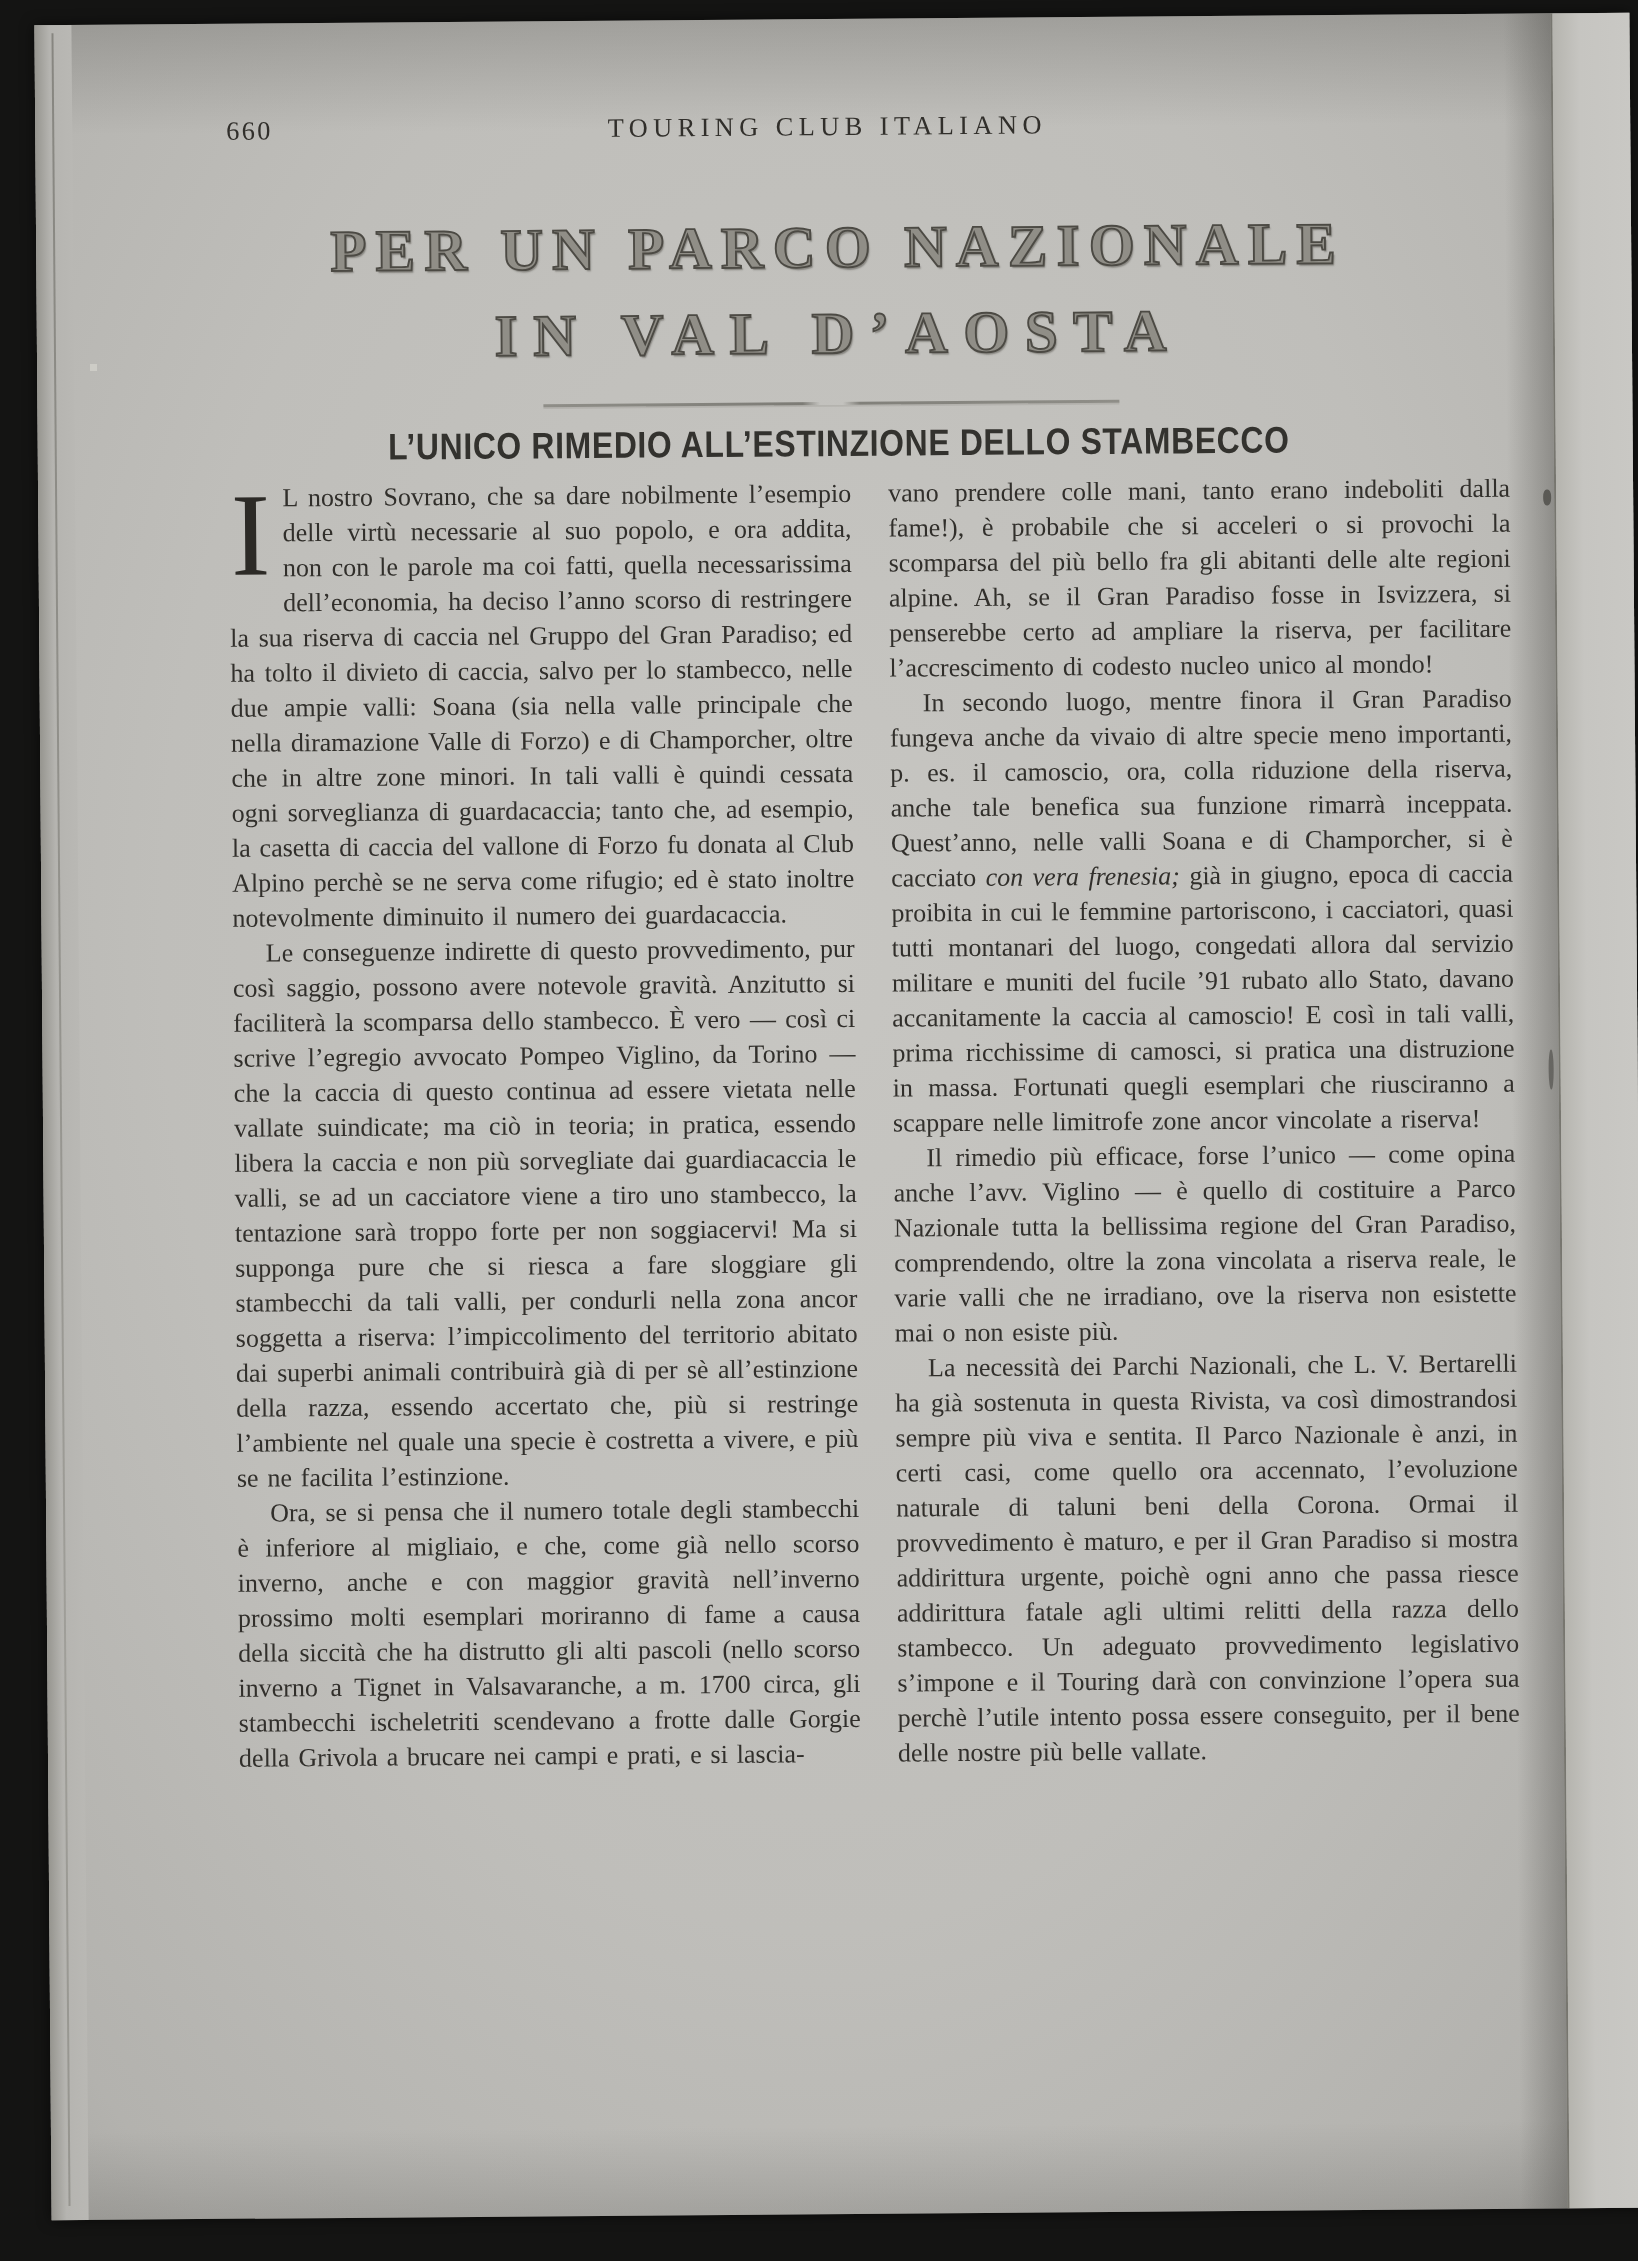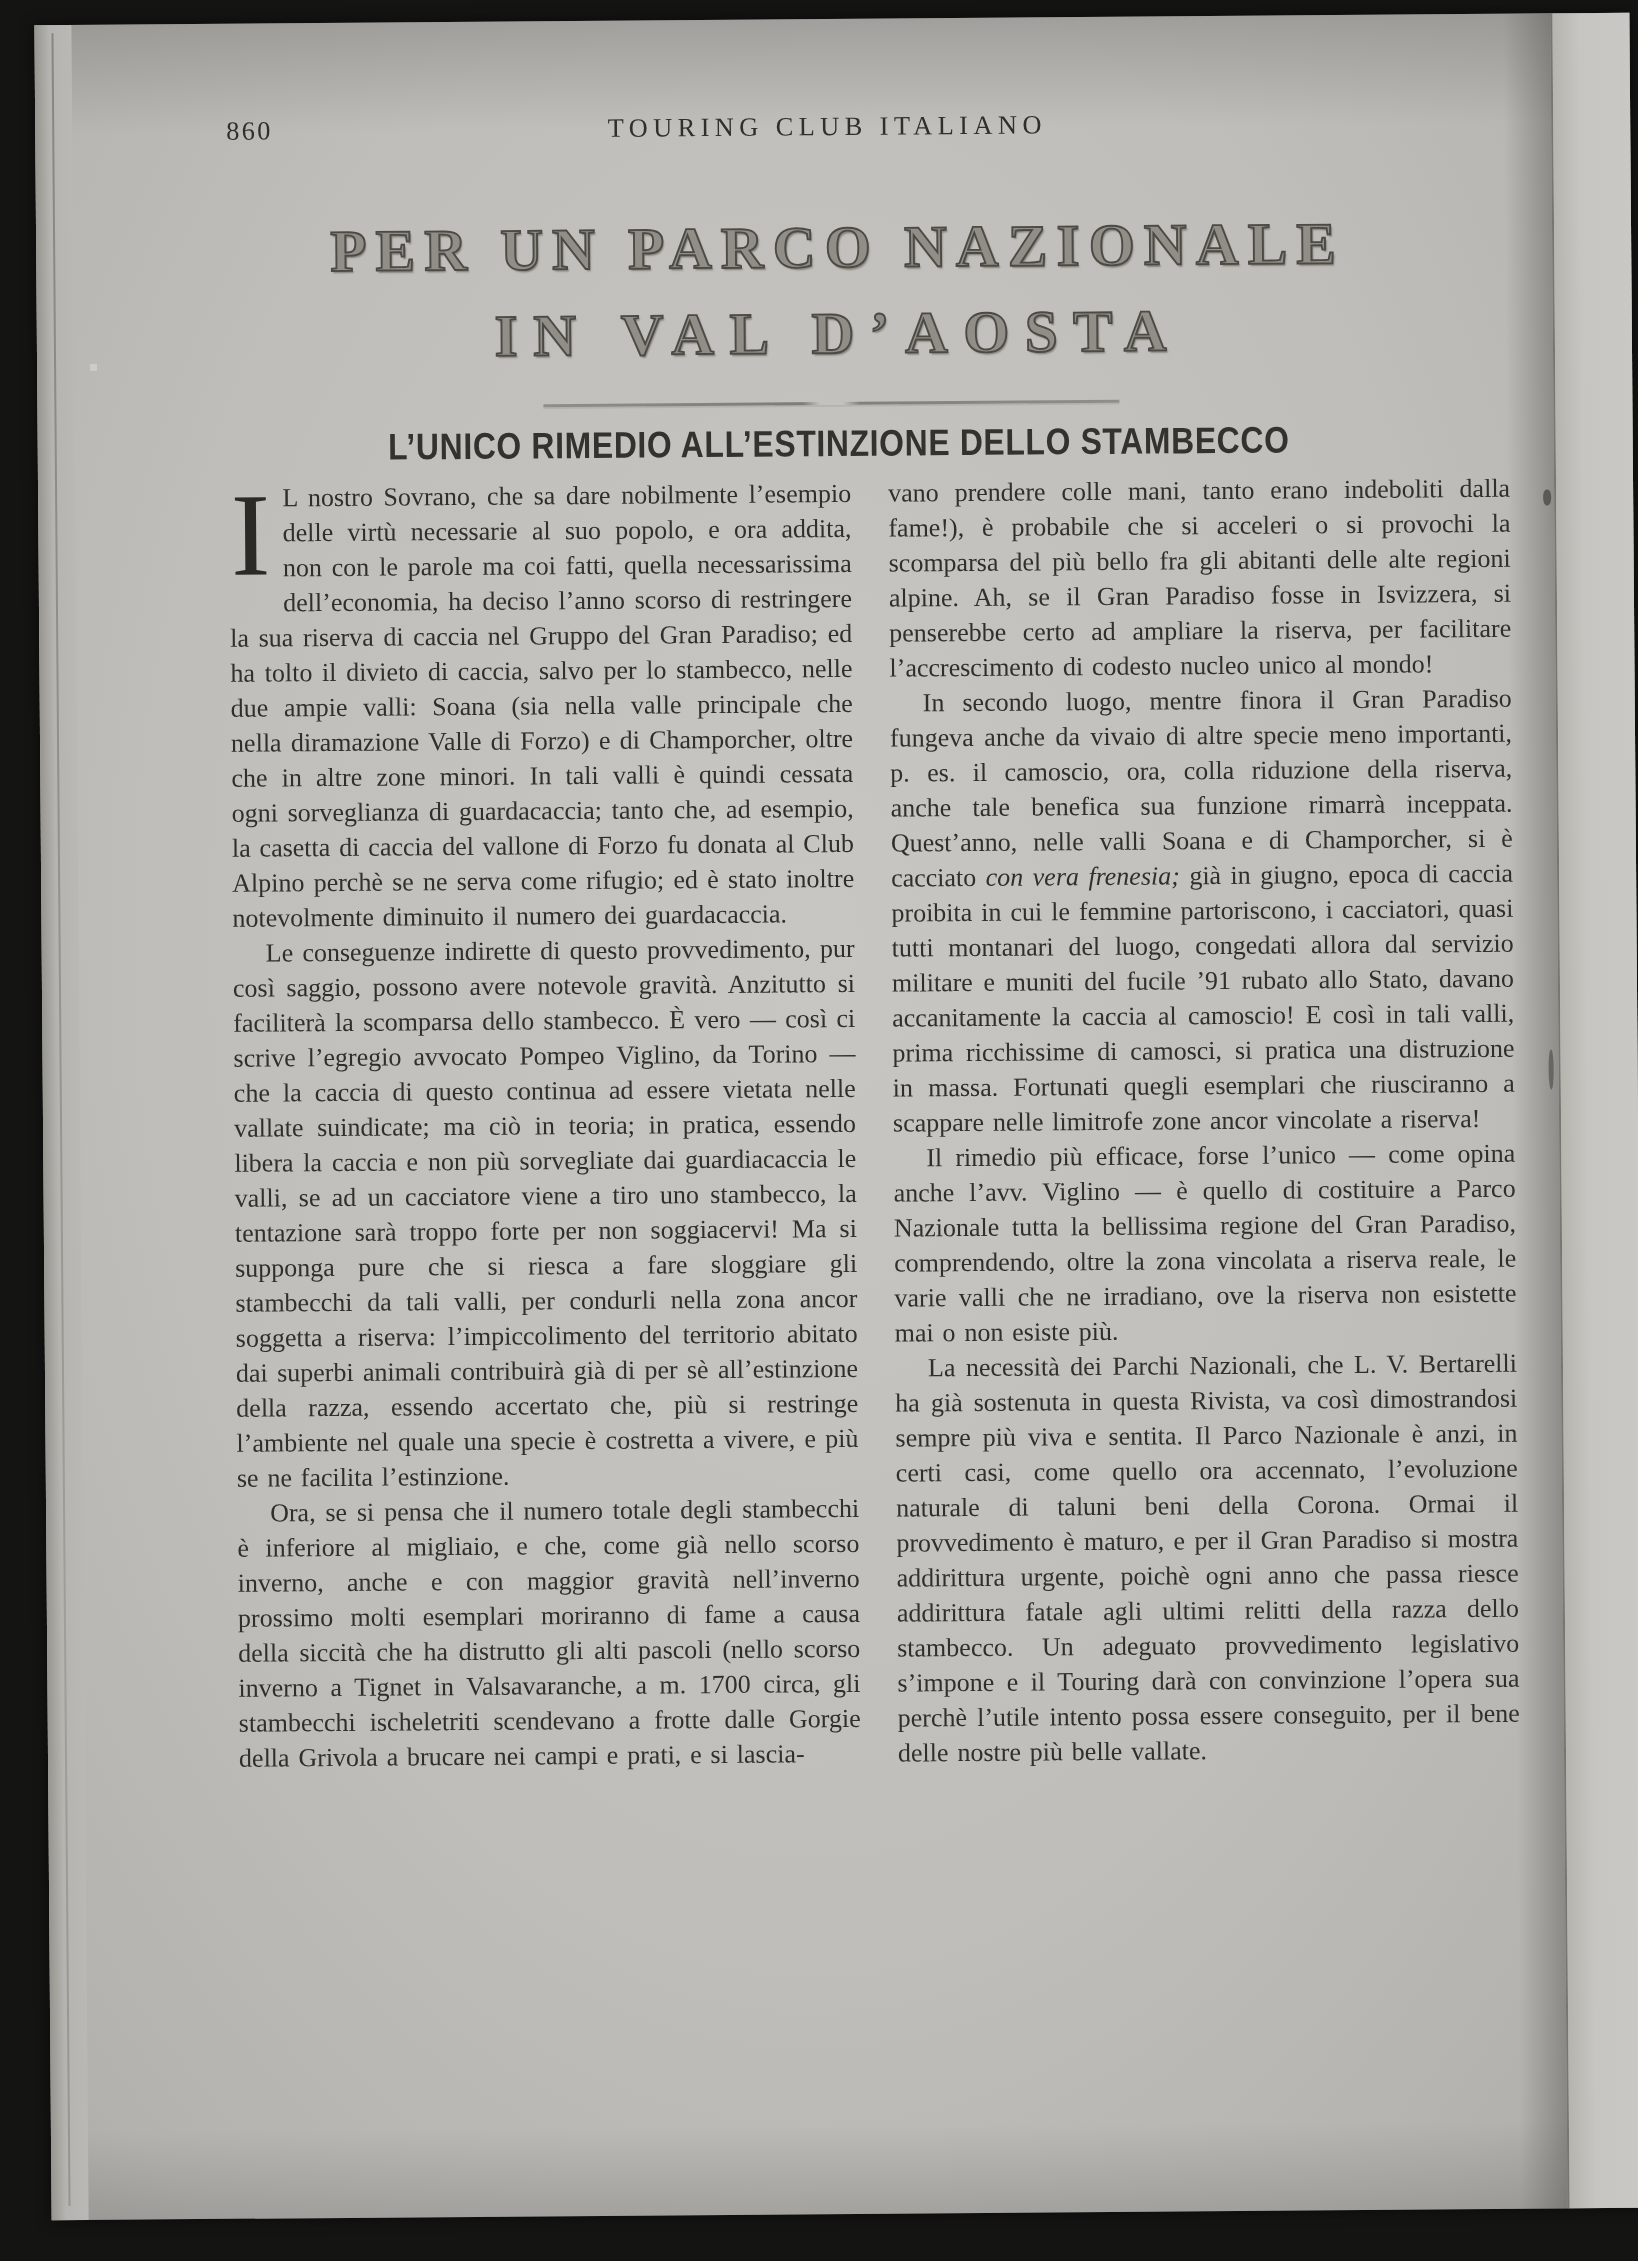--- a/index.html
+++ b/index.html
@@ -115,21 +115,21 @@
   .speck-c{left:90px;top:364px;width:7px;height:7px;background:#cfcec8;opacity:.9;position:absolute;}
 </style>
 </head>
 <body>
 
 <div class="scan-page">
   <div class="page-edge-strip"></div>
   <div class="crease-line"></div>
 
   <div class="running-head">
-    <span class="folio">860</span>
+    <span class="folio">660</span>
     <span class="masthead">TOURING CLUB ITALIANO</span>
   </div>
 
   <div class="headline">
     <div class="line1">PER UN PARCO NAZIONALE</div>
     <div class="line2">IN VAL D’AOSTA</div>
   </div>
 
   <div class="headline-rule"></div>
 

